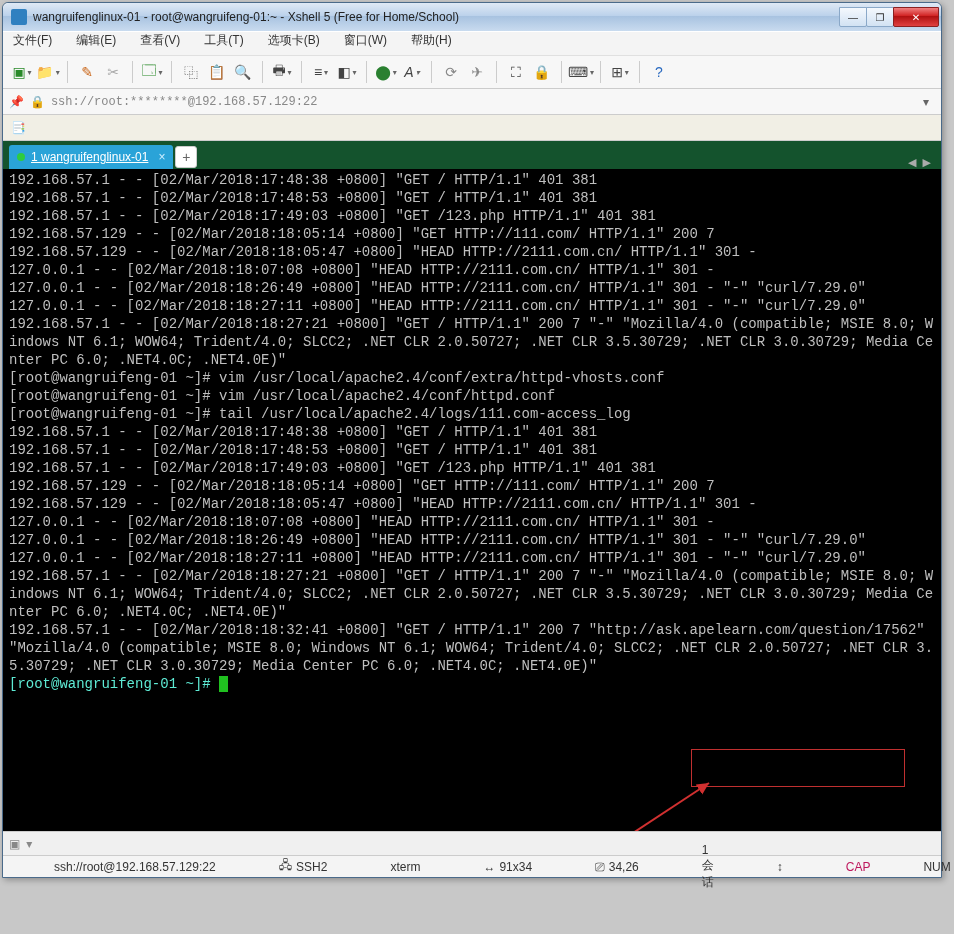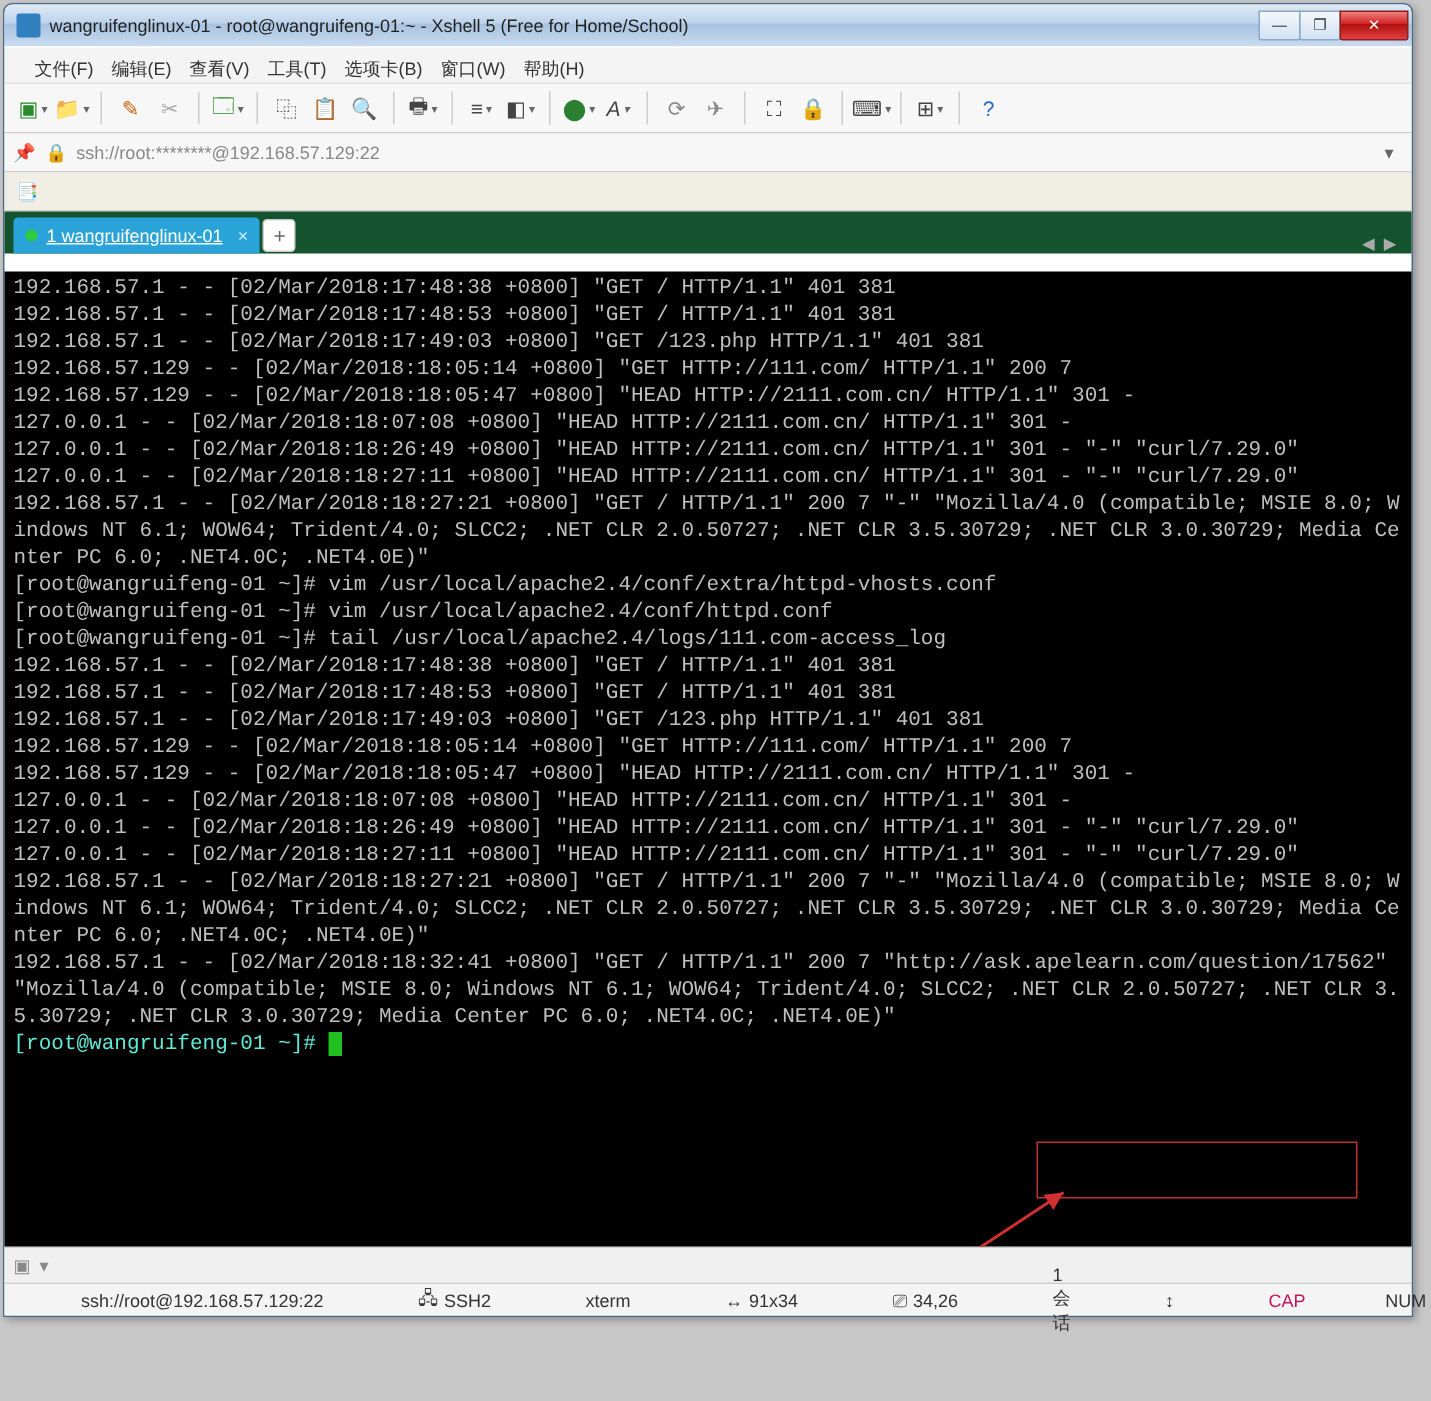--- a/index.html
+++ b/index.html
@@ -44,23 +44,23 @@
     border:1px solid #8aa8c8; border-radius:0 0 2px 2px;
     margin-left:-1px; display:flex; align-items:center; justify-content:center;
     font-family: "Segoe UI Symbol", sans-serif; font-size:10px; color:#333;
   }
   .winbtn.close { width:46px; background:linear-gradient(to bottom,#f08080,#d02020 45%,#b01010 46%,#e04040); color:#fff; border-color:#8a2020;}
   
   .menubar {
     height: 24px;
     background: #f4f4f4;
     border-top:1px solid #fff;
-    display:flex; align-items:flex-end;
-    padding: 0 20px;
-    gap: 12px;
+    display:flex; align-items:flex-start;
+    padding: 0 10px;
+    gap: 24px;
     color:#333;
   }
   .menubar span { cursor:default; }
   
   .toolbar {
     height: 34px;
     background: #f7f7f7;
     border-top:1px solid #e0e0e0;
     border-bottom:1px solid #ccc;
     display:flex; align-items:center;
@@ -78,21 +78,21 @@
   
   .addrbar {
     height: 26px;
     background:#f7f7f7;
     border-bottom:1px solid #ccc;
     display:flex; align-items:center;
     padding:0 6px; gap:6px;
     color:#888;
   }
   .addrbar .lock { color:#888; }
-  .addrbar .url { flex:1; font-size:12px; color:#888; }
+  .addrbar .url { flex:1; font-size:12px; color:#888;font-family:Liberation Mono, monospace; }
   .addrbar .drop { width:18px; text-align:center; color:#666; }
   
   .infobar {
     height:26px;
     background:#f1efe5;
     border-bottom:1px solid #ccc;
     display:flex; align-items:center;
     padding:0 8px; gap:6px;
     color:#666; font-size:12px;
   }
@@ -131,21 +131,20 @@
     background:#000;
     color:#bfbfbf;
     font-family: "Consolas","Courier New",monospace;
     font-size:14px;
     line-height:18px;
     padding: 2px 6px;
     white-space: pre-wrap;
     word-break: break-all;
     position:relative;
     overflow:hidden;
-    margin-top:12px;
   }
   .terminal .prompt-root { color:#5eead4; }
   .terminal .hlbox {
     position:absolute;
     border:1px solid #c03030;
     pointer-events:none;
   }
   .terminal .cursor {
     display:inline-block; width:9px; height:16px;
     background:#20c020; vertical-align:text-bottom;

